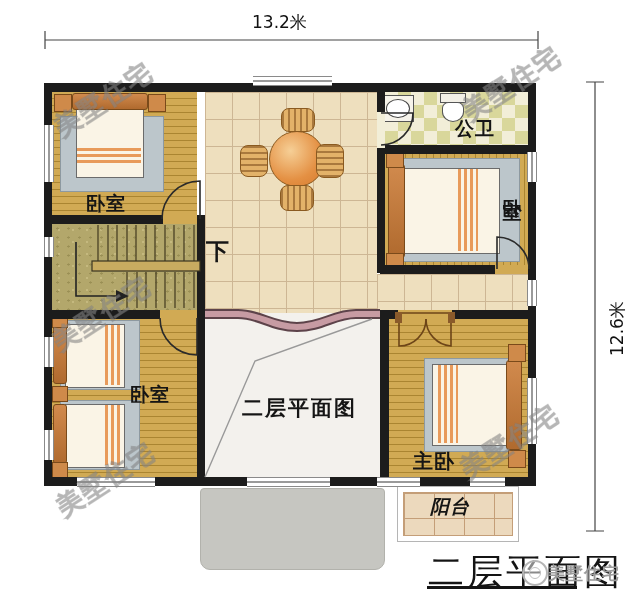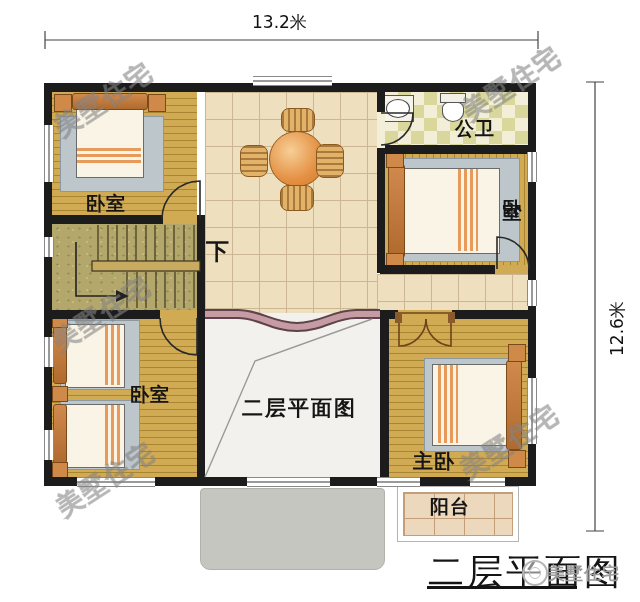--- a/index.html
+++ b/index.html
@@ -199,21 +199,21 @@
   <div class="abs dim" style="left:252px;top:11px;">13.2米</div>
   <div class="abs dim dim-rot" style="left:606px;top:356px;">12.6米</div>
 
   <div class="abs lbl" style="left:86px;top:191px;">卧室</div>
   <div class="abs lbl" style="left:206px;top:236px;font-size:23px;">下</div>
   <div class="abs lbl" style="left:455px;top:116px;">公卫</div>
   <div class="abs lbl lbl-v" style="left:500px;top:184px;">卧室</div>
   <div class="abs lbl" style="left:130px;top:382px;">卧室</div>
   <div class="abs lbl" style="left:242px;top:394px;font-size:21px;letter-spacing:2px;">二层平面图</div>
   <div class="abs lbl" style="left:413px;top:448px;font-size:20px;">主卧</div>
-  <div class="abs lbl" style="left:430px;top:494px;">阳台</div>
+  <div class="abs lbl" style="left:430px;top:494px;font-style:italic;">阳台</div>
 
   <div class="abs title" style="left:428px;top:548px;">二层平面图</div>
   <div class="abs title-rule" style="left:427px;top:586px;width:150px;"></div>
 
   <div class="abs logo-circle" style="left:522px;top:560px;"></div>
   <div class="abs logo-text" style="left:548px;top:562px;">美墅住宅</div>
 
   <div class="abs wm" style="left:48px;top:82px;">美墅住宅</div>
   <div class="abs wm" style="left:456px;top:66px;">美墅住宅</div>
   <div class="abs wm" style="left:46px;top:296px;">美墅住宅</div>

